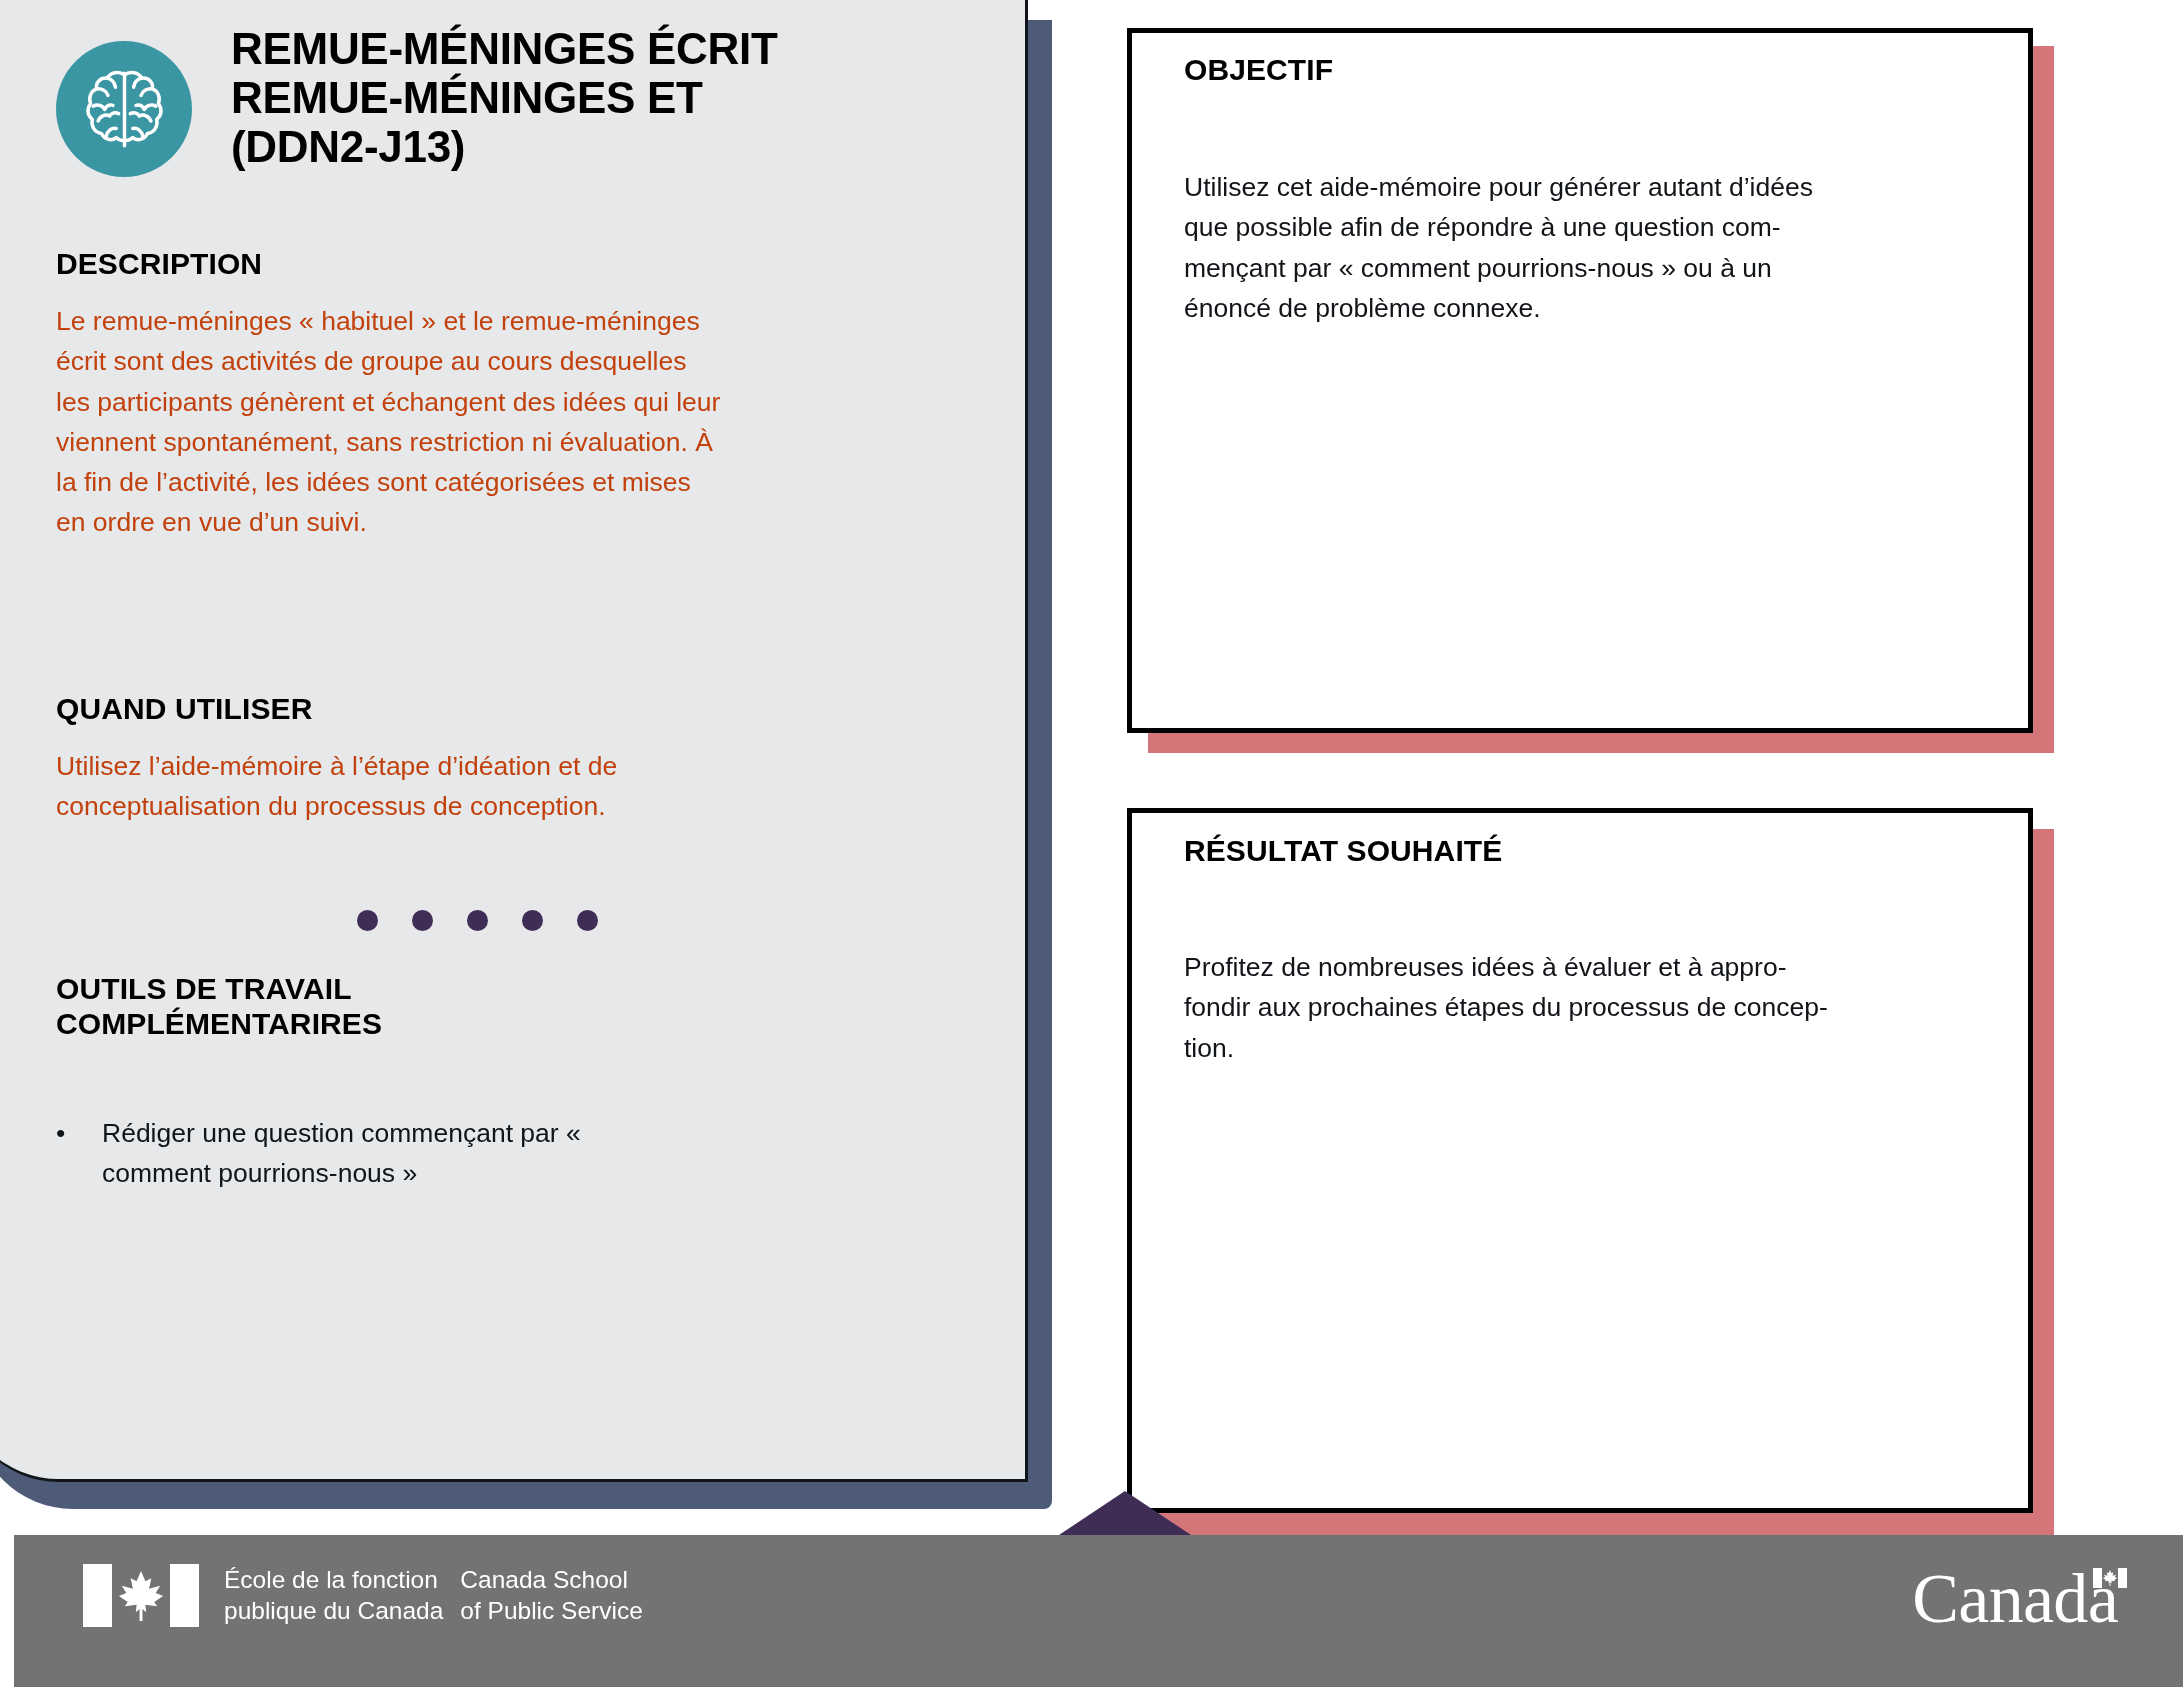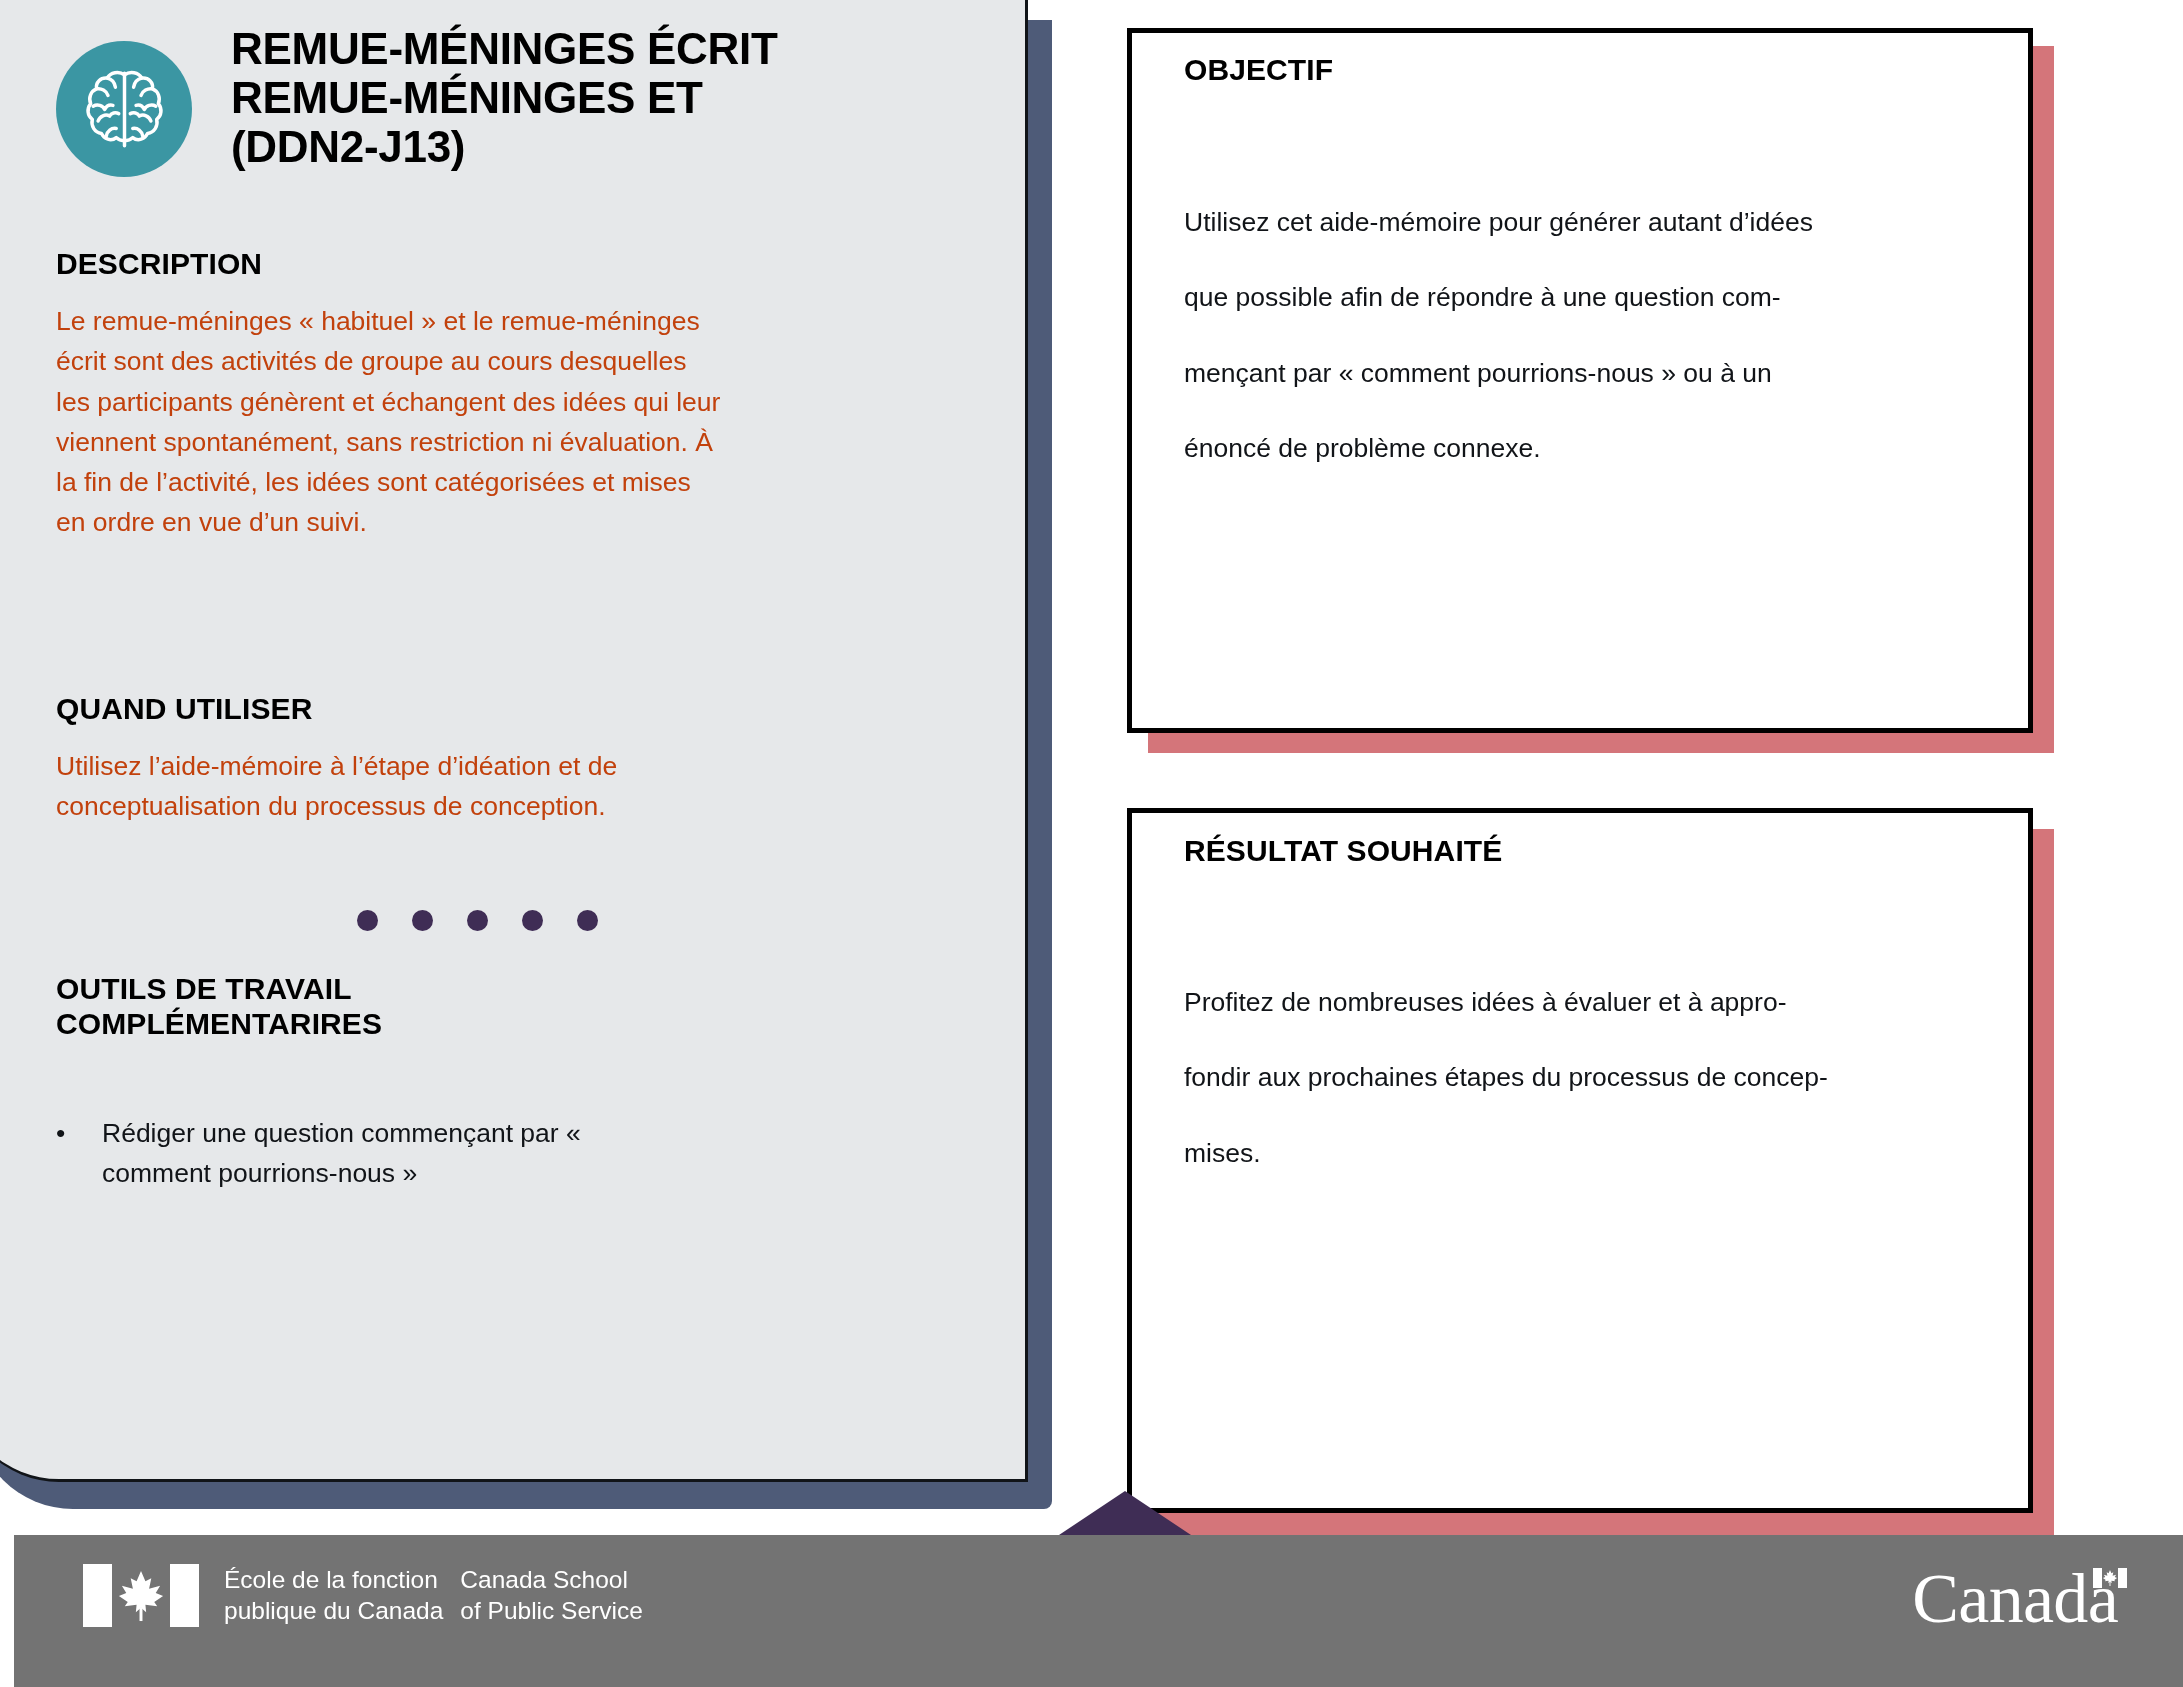--- a/index.html
+++ b/index.html
@@ -156,21 +156,21 @@
     font-weight: 700;
     color: #000000;
     letter-spacing: 0.1px;
   }
   .panel-body {
     position: absolute;
     font-size: 26.5px;
     color: #111418;
     line-height: 1.52;
   }
-  .panel-body .bline { display: block; white-space: nowrap; margin-top: 35px; }
+  .panel-body .bline { display: block; white-space: nowrap; }
 
   #objectif-shadow  { left: 1148px; top: 46px;   width: 906px; height: 707px; }
   #objectif-panel   { left: 1127px; top: 28px;   width: 906px; height: 705px; }
   #objectif-head    { left: 1184px; top: 53px; }
   #objectif-body    { left: 1184px; top: 167px;  width: 827px; }
 
   #resultat-shadow  { left: 1148px; top: 829px; width: 906px; height: 707px; }
   #resultat-panel   { left: 1127px; top: 808px; width: 906px; height: 705px; }
   #resultat-head    { left: 1184px; top: 834px; }
   #resultat-body    { left: 1184px; top: 947px; width: 827px; }
@@ -361,21 +361,21 @@
     <span class="bline">mençant par « comment pourrions-nous » ou à un</span>
     <span class="bline">énoncé de problème connexe.</span>
   </div>
 
   <div class="panel-shadow" id="resultat-shadow"></div>
   <div class="panel" id="resultat-panel"></div>
   <div class="panel-head" id="resultat-head">RÉSULTAT SOUHAITÉ</div>
   <div class="panel-body" id="resultat-body">
     <span class="bline">Profitez de nombreuses idées à évaluer et à appro-</span>
     <span class="bline">fondir aux prochaines étapes du processus de concep-</span>
-    <span class="bline">mises.</span>
+    <span class="bline">tion.</span>
   </div>
 
   <div class="footer-arrow"></div>
   <div class="footer">
 
     <div class="fip">
       <div class="flag">
         <div class="bar l"></div>
         <div class="bar r"></div>
         <svg class="leaf" viewBox="0 0 64 72" fill="#ffffff">

